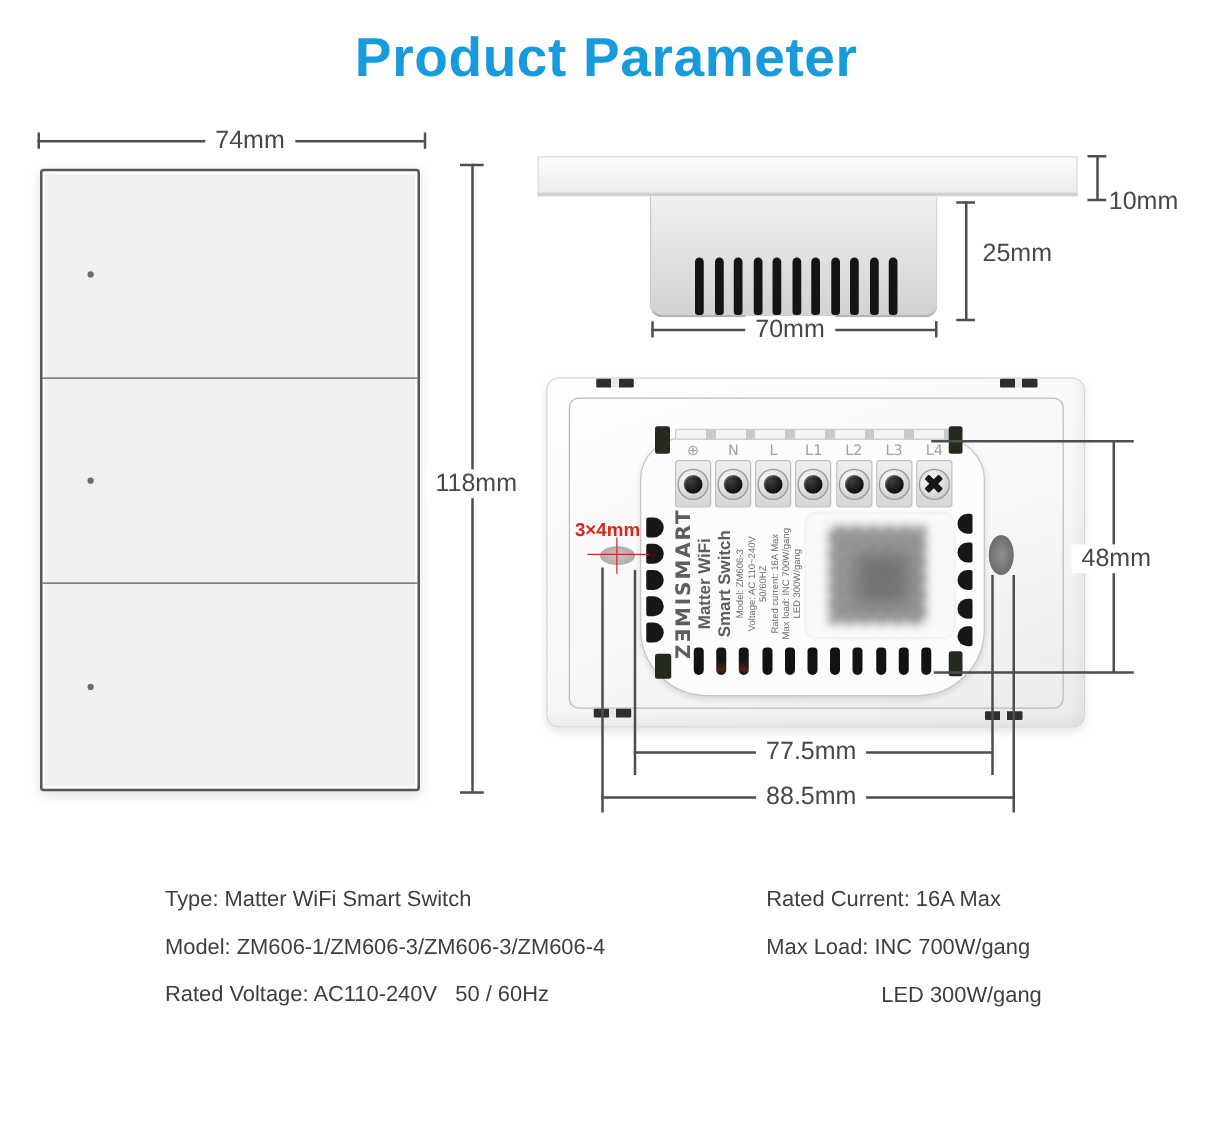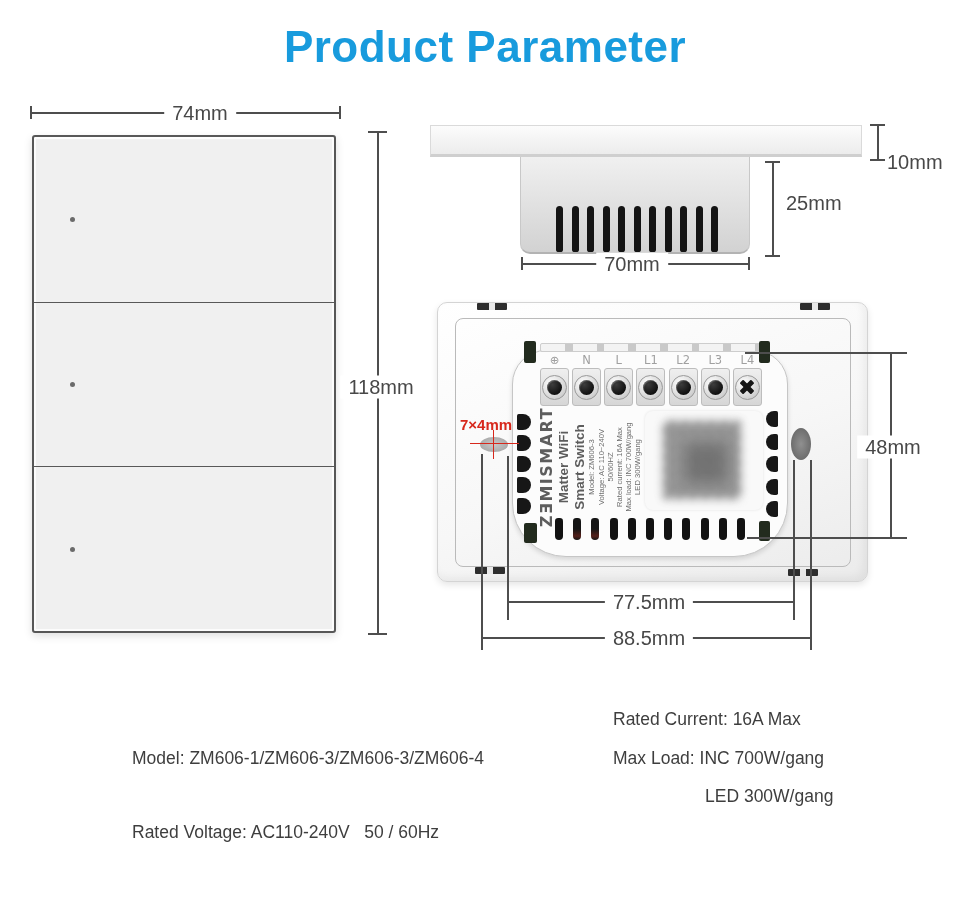--- a/index.html
+++ b/index.html
@@ -271,35 +271,36 @@
     <div class="sm">Rated current: 16A Max</div>
     <div class="sm">Max load: INC 700W/gang</div>
     <div class="sm">LED 300W/gang</div>
   </div>
 
   <div class="hole lft"></div>
   <div class="hole rgt"></div>
 
   <div class="hl red" style="left:470px;top:443px;width:49px;height:1.3px;"></div>
   <div class="vl red" style="left:493px;top:430px;height:29px;width:1.3px;"></div>
-  <div class="rlbl" style="left:486px;top:424px;">7×4mm</div>
+  <div class="rlbl" style="left:486px;top:424px;">3×4mm</div>
 
   <div class="hl" style="left:745px;top:352px;width:162px;"></div>
   <div class="hl" style="left:747px;top:537px;width:160px;"></div>
   <div class="vl" style="left:890px;top:352px;height:186px;"></div>
   <div class="dlbl" style="left:893px;top:447px;">48mm</div>
 
   <div class="vl" style="left:481px;top:454px;height:196px;"></div>
   <div class="vl" style="left:507px;top:456px;height:164px;"></div>
   <div class="vl" style="left:793px;top:460px;height:160px;"></div>
   <div class="vl" style="left:810px;top:460px;height:190px;"></div>
   <div class="hl" style="left:507px;top:601px;width:287px;"></div>
   <div class="dlbl" style="left:649px;top:602px;">77.5mm</div>
   <div class="hl" style="left:481px;top:637px;width:330px;"></div>
   <div class="dlbl" style="left:649px;top:638px;">88.5mm</div>
 
+  <div class="spec" style="left:132px;top:719px;">Type: Matter WiFi Smart Switch</div>
   <div class="spec" style="left:132px;top:758px;">Model: ZM606-1/ZM606-3/ZM606-3/ZM606-4</div>
-  <div class="spec" style="left:132px;top:832px;">Rated Voltage: AC110-240V   50 / 60Hz</div>
+  <div class="spec" style="left:132px;top:795px;">Rated Voltage: AC110-240V   50 / 60Hz</div>
   <div class="spec" style="left:613px;top:719px;">Rated Current: 16A Max</div>
   <div class="spec" style="left:613px;top:758px;">Max Load: INC 700W/gang</div>
   <div class="spec" style="left:705px;top:796px;">LED 300W/gang</div>
 
 </div>
 
 </body></html>

